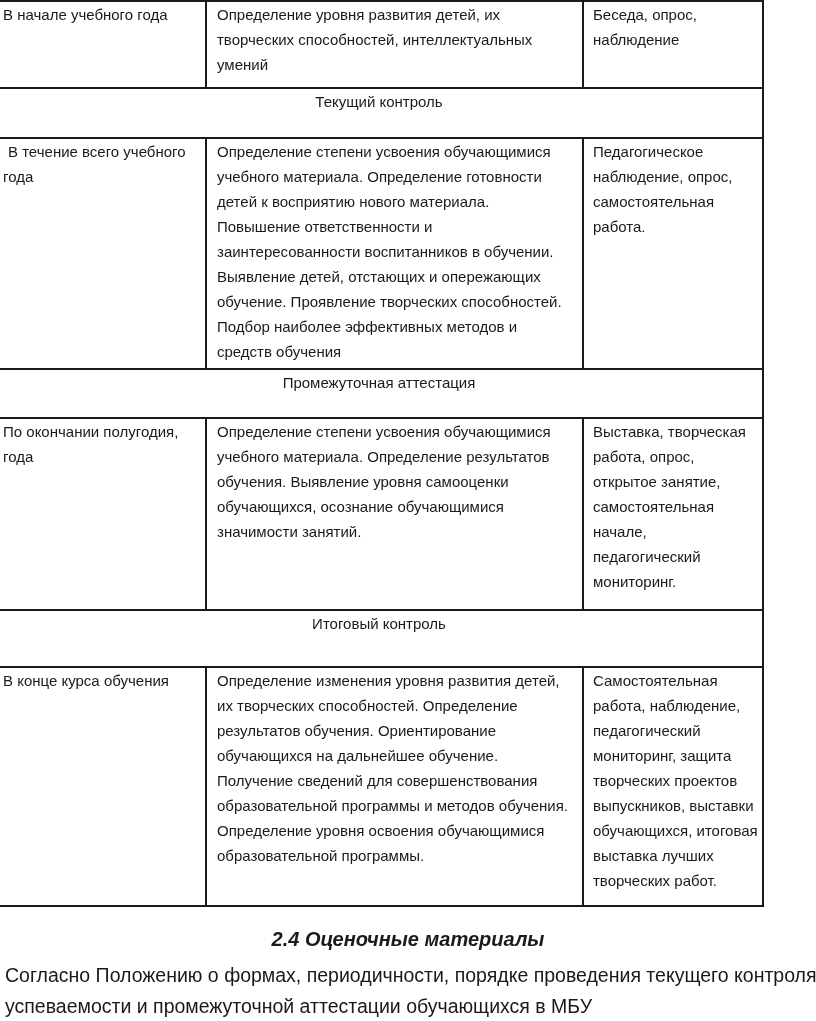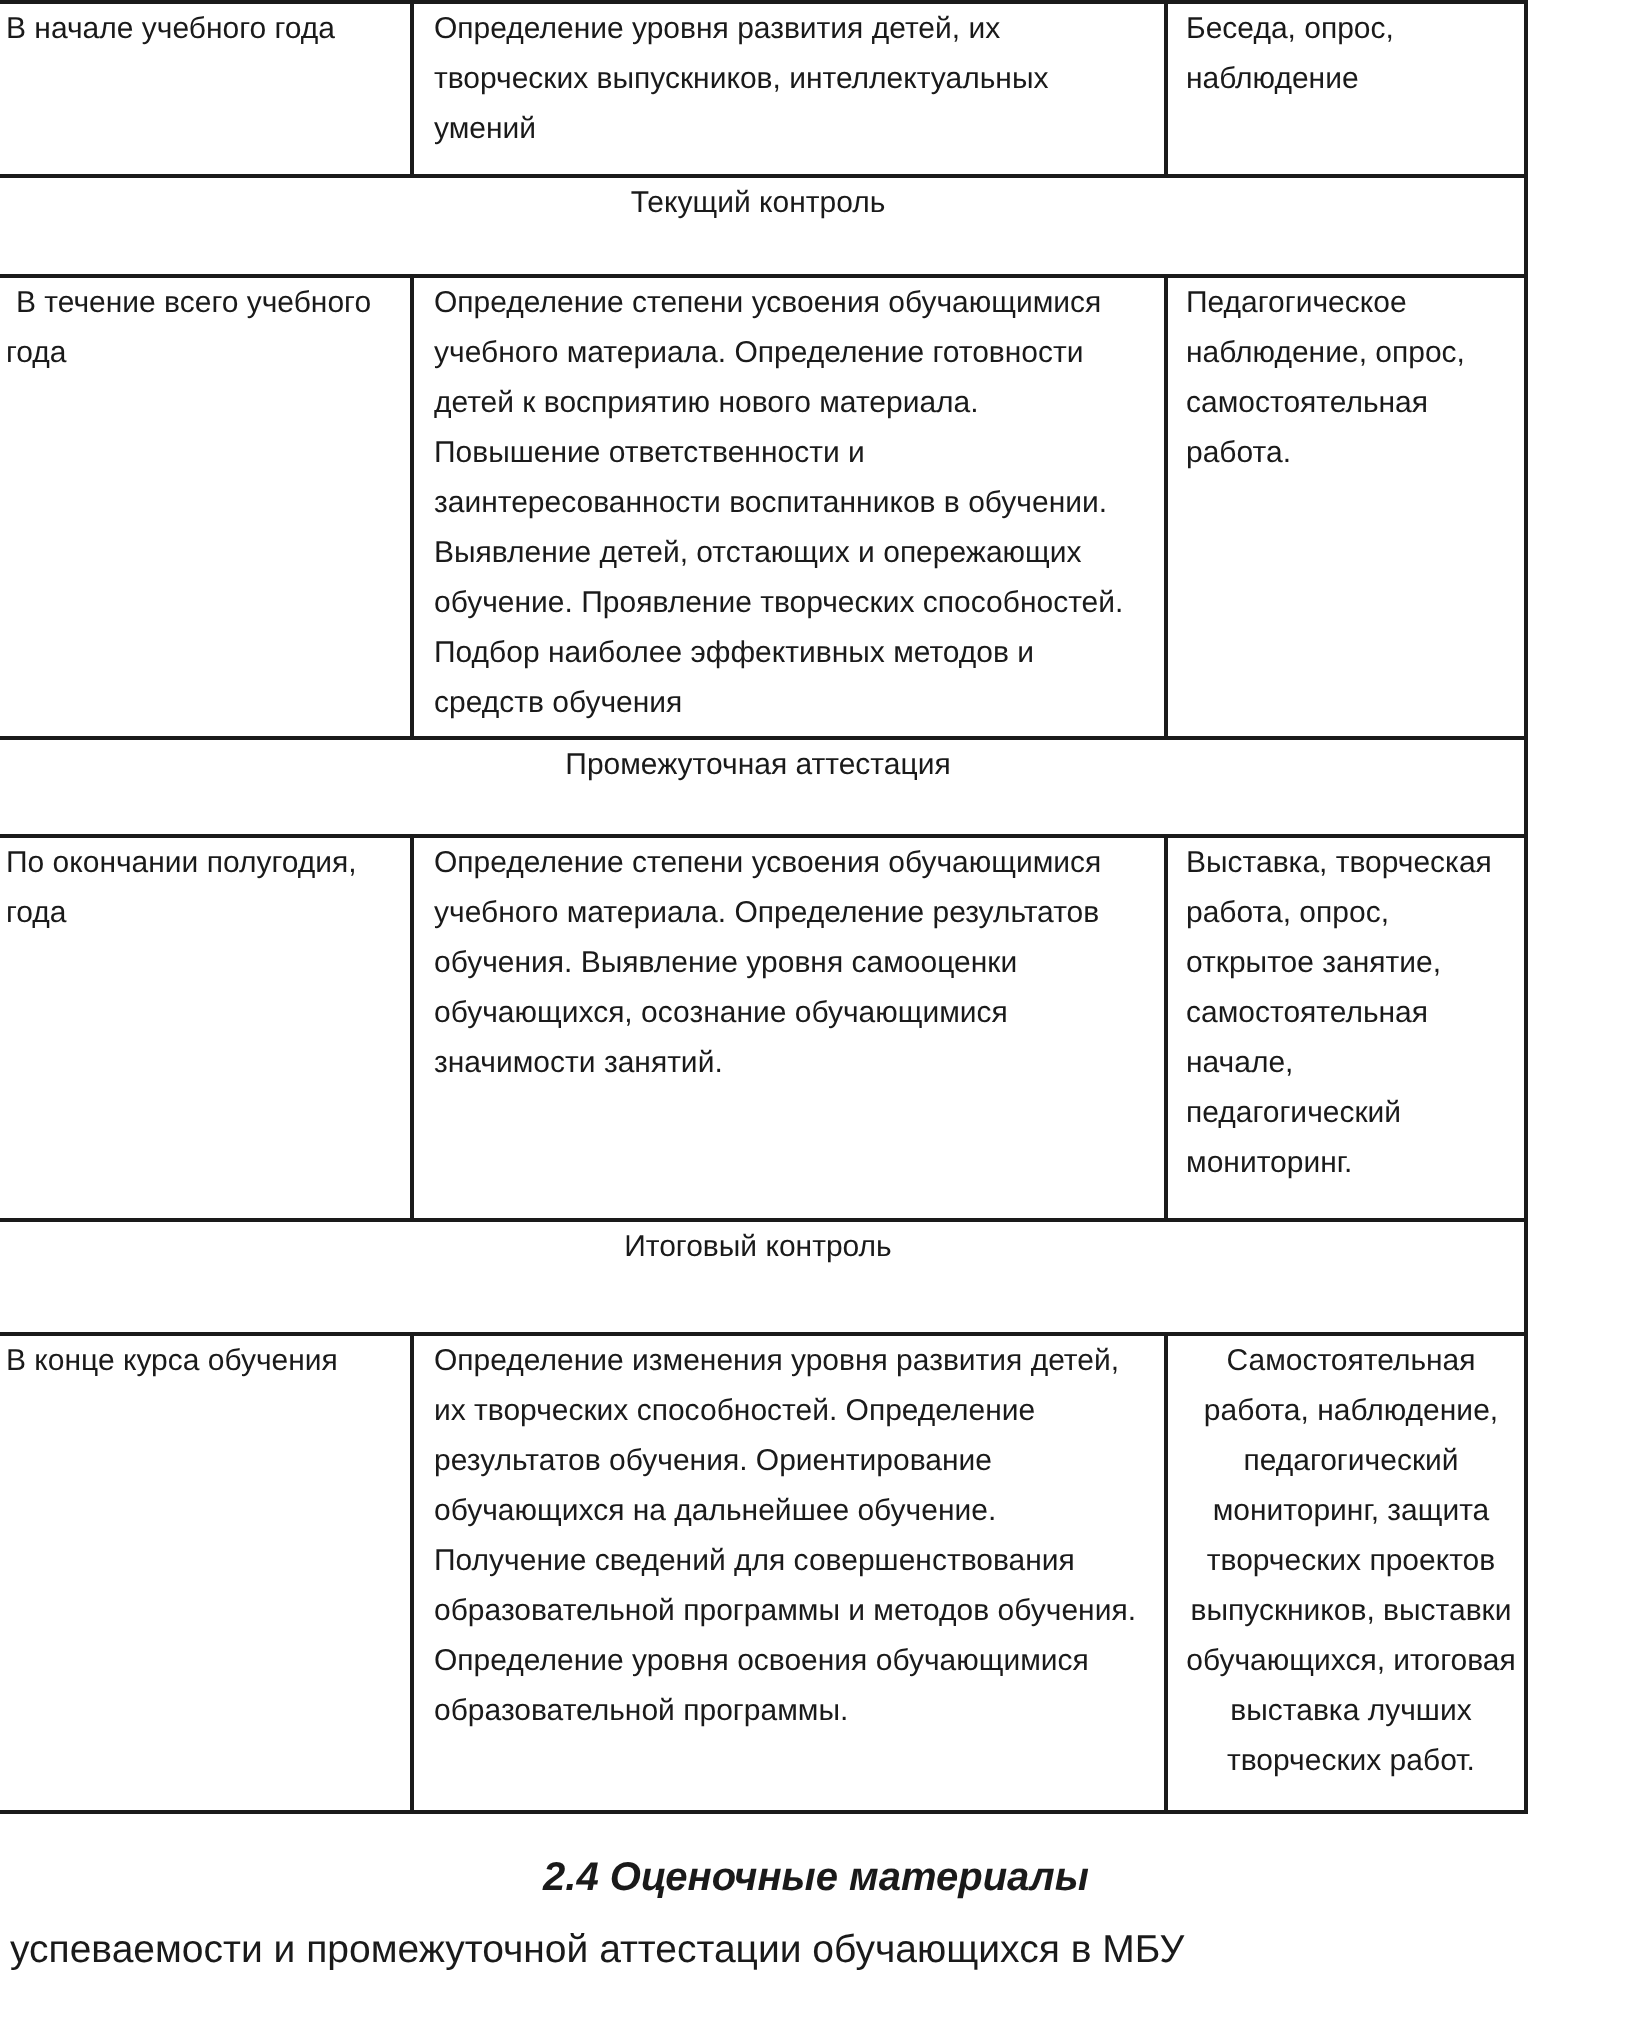--- a/index.html
+++ b/index.html
@@ -51,21 +51,21 @@
   .pt2  { padding-top: 2px; }
   .pt5  { padding-top: 5px; }
   .pt10 { padding-top: 10px; }
   .pt12 { padding-top: 12px; }
   .pt13 { padding-top: 13px; }
   .pt16 { padding-top: 16px; }
   .pt20 { padding-top: 20px; }
   .pt22 { padding-top: 22px; }
   .pt31 { padding-top: 31px; }
   .ind5 { text-indent: 5px; }
-  .lh21 { line-height: 21px; text-align: center; }
+  .lh21 { line-height: 21px; }
 
   .f-heading {
     margin-top: 19px;
     text-align: center;
     font-weight: 700;
     font-size: 20px;
     line-height: 26px;
     font-style: italic;
   }
   .f-para {
@@ -81,21 +81,21 @@
 
 <table class="doc-table">
   <colgroup>
     <col style="width:211px">
     <col style="width:377px">
     <col style="width:180px">
   </colgroup>
   <tbody>
     <tr class="r1">
       <td class="c1 pt2">В начале учебного года</td>
-      <td class="c2 pt12">Определение уровня развития детей, их творческих выпускников, интеллектуальных умений</td>
+      <td class="c2 pt12">Определение уровня развития детей, их творческих способностей, интеллектуальных умений</td>
       <td class="c3 pt10">Беседа, опрос, наблюдение</td>
     </tr>
     <tr class="s1">
       <td class="section pt16" colspan="3">Текущий контроль</td>
     </tr>
     <tr class="r2">
       <td class="c1 pt20 ind5">В течение всего учебного года</td>
       <td class="c2 pt20">Определение степени усвоения обучающимися учебного материала. Определение готовности детей к восприятию нового материала. Повышение ответственности и заинтересованности воспитанников в обучении. Выявление детей, отстающих и опережающих обучение. Проявление творческих способностей. Подбор наиболее эффективных методов и средств обучения</td>
       <td class="c3 pt20">Педагогическое наблюдение, опрос, самостоятельная работа.</td>
     </tr>
@@ -114,14 +114,15 @@
       <td class="c1 pt5">В конце курса обучения</td>
       <td class="c2 pt5">Определение изменения уровня развития детей, их творческих способностей. Определение результатов обучения. Ориентирование обучающихся на дальнейшее обучение. Получение сведений для совершенствования образовательной программы и методов обучения. Определение уровня освоения обучающимися образовательной программы.</td>
       <td class="c3 pt31 lh21">Самостоятельная работа, наблюдение, педагогический мониторинг, защита творческих проектов выпускников, выставки обучающихся, итоговая выставка лучших творческих работ.</td>
     </tr>
   </tbody>
 </table>
 
 <div class="f-heading">2.4 Оценочные материалы</div>
 
 <div class="f-para">
+  <div class="line">Согласно Положению о формах, периодичности, порядке проведения текущего контроля</div>
   <div class="line">успеваемости и промежуточной аттестации обучающихся в МБУ</div>
 </div>
 
 </body></html>

